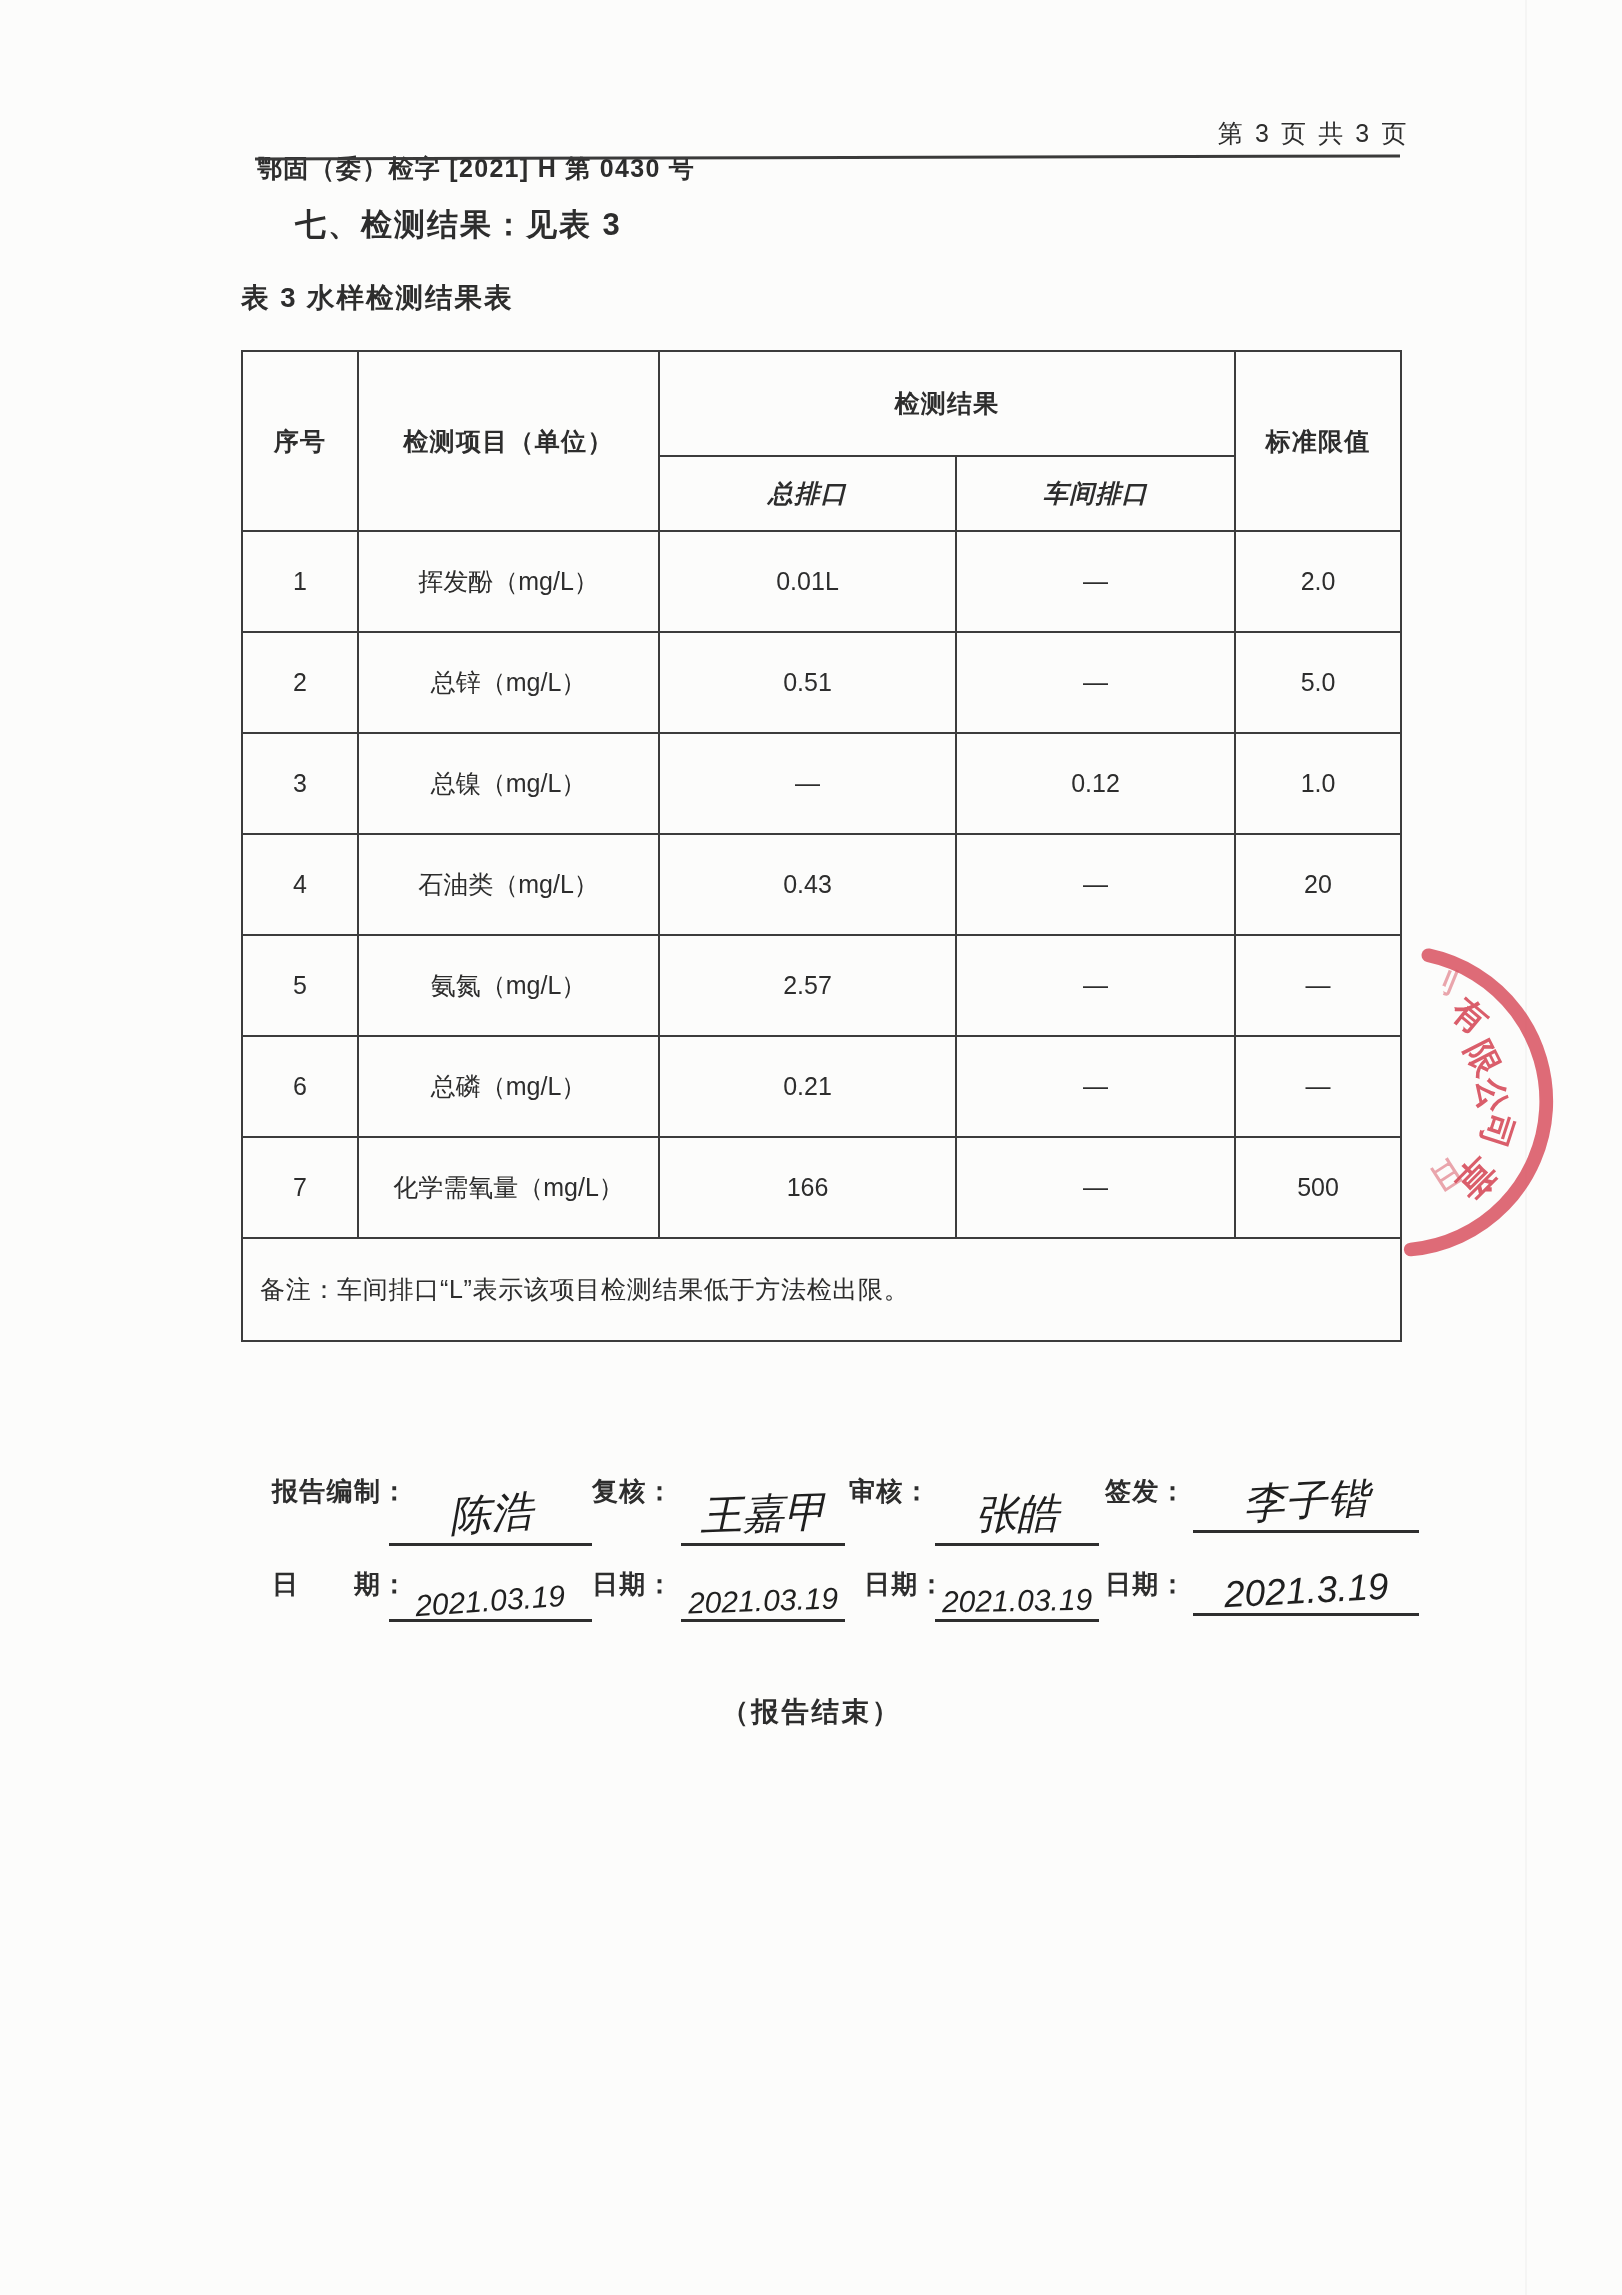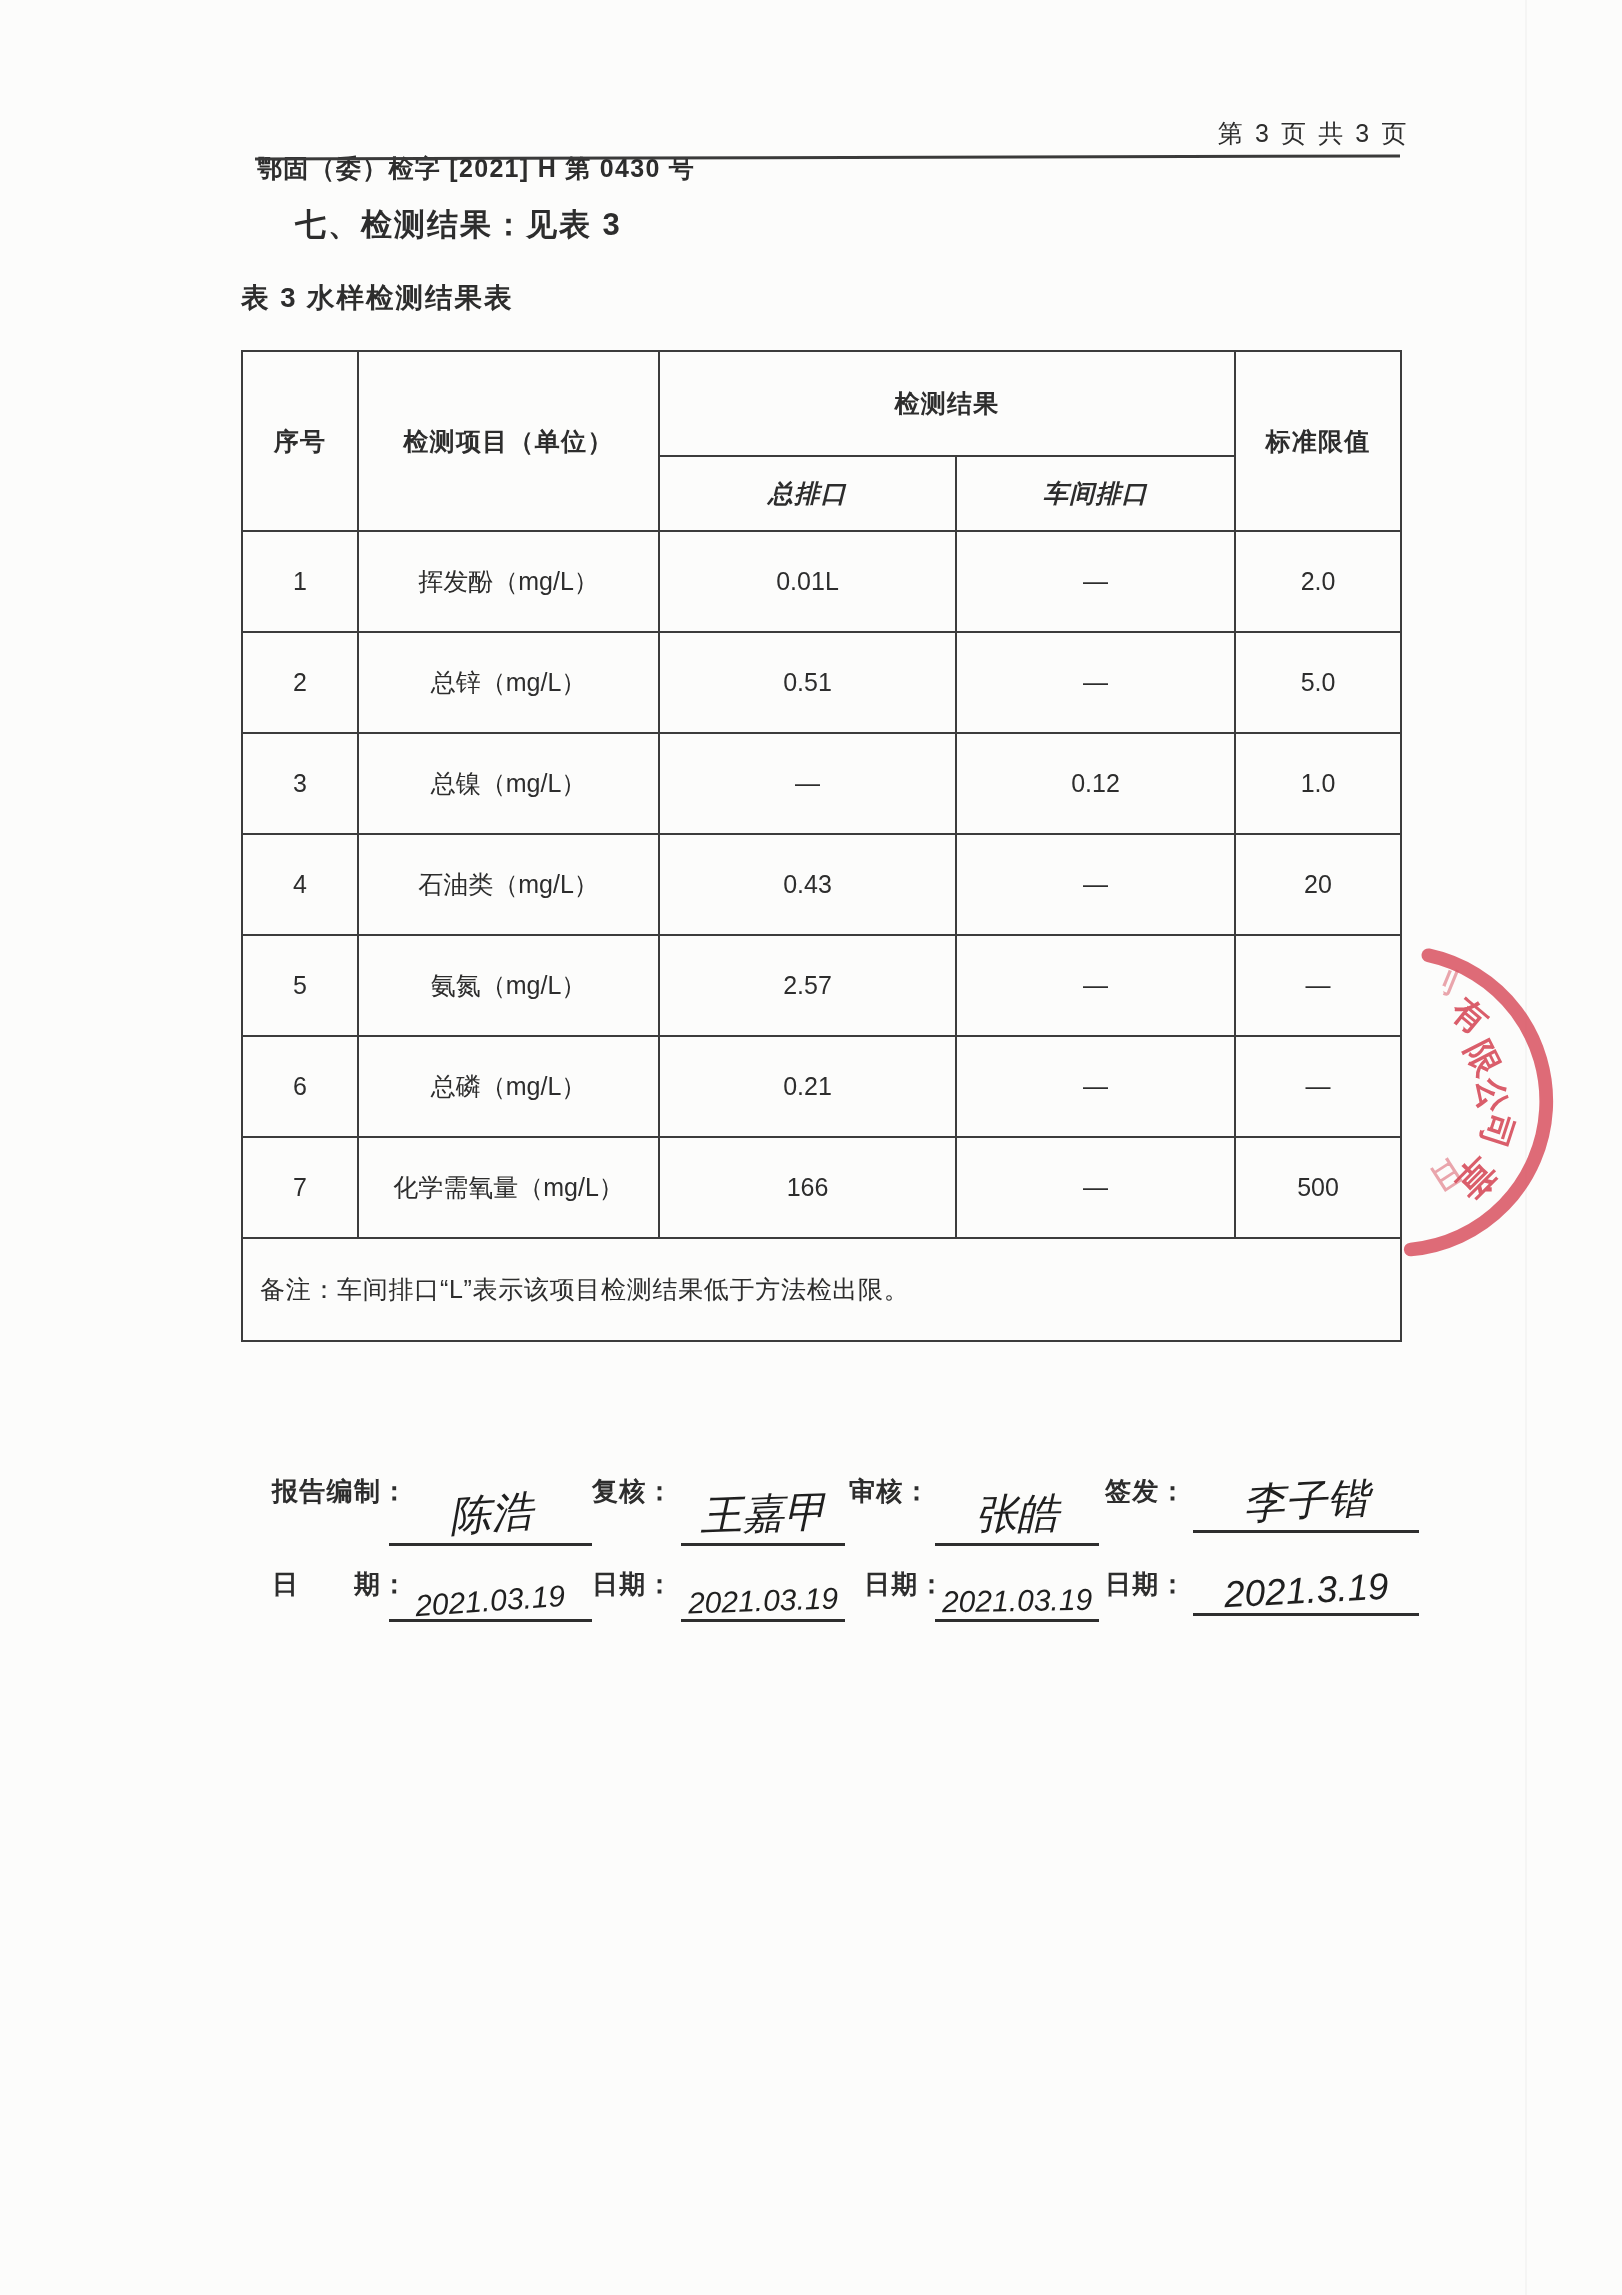--- a/index.html
+++ b/index.html
@@ -177,20 +177,21 @@
   <div class="sig-label" style="left:864px;top:1567px;">日期：</div>
   <div class="sig-line sig-date" style="left:935px;top:1563px;width:164px;">
     <span class="rot-c">2021.03.19</span>
   </div>
 
   <div class="sig-label" style="left:1105px;top:1567px;">日期：</div>
   <div class="sig-line sig-date" style="left:1193px;top:1557px;width:226px;font-size:37px;">
     <span class="rot-d">2021.3.19</span>
   </div>
 
+  <div class="report-end">（报告结束）</div>
 
   <svg class="stamp" viewBox="0 0 529 650" xmlns="http://www.w3.org/2000/svg">
     <path d="M 233 109 A 228 228 0 0 1 206 559" fill="none" stroke="#d8515f" stroke-width="21" stroke-linecap="round" opacity="0.85"></path>
     <text transform="translate(258 147) rotate(22)" font-size="44" fill="#d8515f" opacity="0.5" text-anchor="middle" dominant-baseline="central">刂</text>
     <text transform="translate(297 201) rotate(40)" font-size="52" fill="#d8515f" opacity="0.92" text-anchor="middle" dominant-baseline="central">有</text>
     <text transform="translate(317 266) rotate(63)" font-size="52" fill="#d8515f" opacity="0.92" text-anchor="middle" dominant-baseline="central">限</text>
     <text transform="translate(331 323) rotate(86)" font-size="52" fill="#d8515f" opacity="0.92" text-anchor="middle" dominant-baseline="central">公</text>
     <text transform="translate(339 378) rotate(108)" font-size="52" fill="#d8515f" opacity="0.92" text-anchor="middle" dominant-baseline="central">司</text>
     <text transform="translate(306 451) rotate(135)" font-size="60" fill="#d8515f" opacity="0.92" text-anchor="middle" dominant-baseline="central">章</text>
     <text transform="translate(261 446) rotate(147)" font-size="46" fill="#d8515f" opacity="0.5" text-anchor="middle" dominant-baseline="central">日</text>

